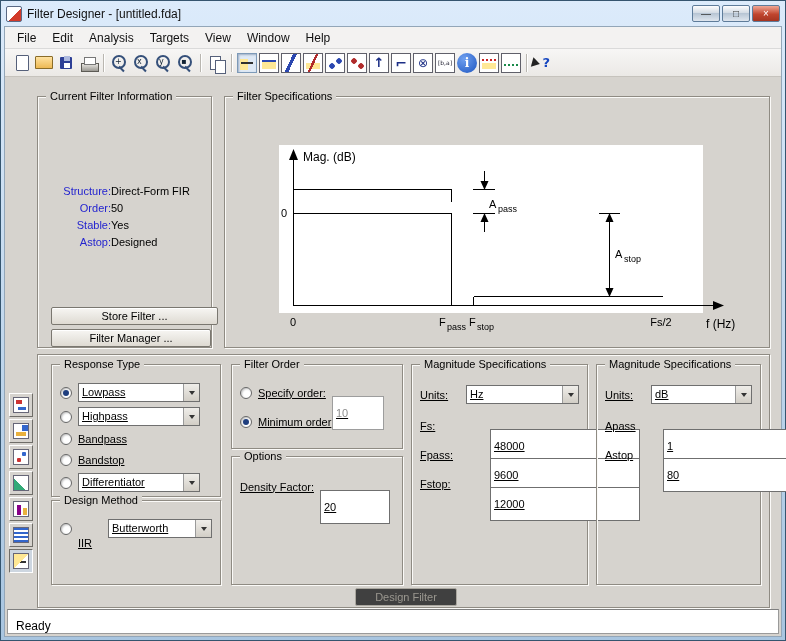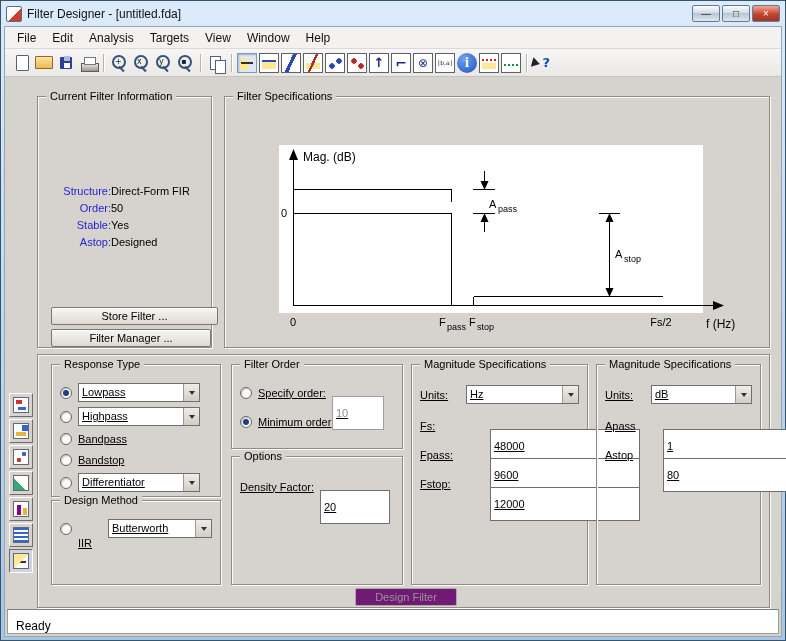--- a/index.html
+++ b/index.html
@@ -119,21 +119,21 @@
     box-shadow:inset 1px 1px 2px rgba(0,0,0,.25);flex:0 0 12px;}
   .radio.sel::after{content:"";position:absolute;left:2px;top:2px;width:6px;height:6px;border-radius:50%;background:var(--radio-dot,#1f3e7e);}
   .combo{display:inline-flex;align-items:stretch;height:19px;background:#fff;border:1px solid #6f6f6f;}
   .combo-text{flex:1;font-size:11px;padding:2px 3px 0;white-space:nowrap;overflow:hidden;color:#000;}
   .combo-btn{flex:0 0 16px;background:linear-gradient(#efede9,#d2cec6);border-left:1px solid #9a9a9a;
     display:flex;align-items:center;justify-content:center;}
   .carr{width:0;height:0;border:3px solid transparent;border-top:4px solid #333;margin-top:4px;}
   .field{height:19px;background:#fff;border:1px solid #6f6f6f;font:11px "Liberation Sans","DejaVu Sans",sans-serif;padding:16px 3px;color:#000;margin-top:40px;}
   .field:disabled{color:#8d8d8d;border-color:#9d9d9d;background:#fff;}
   .design-btn{position:absolute;left:317px;top:233px;width:102px;height:18px;}
-  .btn.disabled{color:#9a978f;background:#701a75;border-color:#aaa79f;box-shadow:none;}
+  .btn.disabled{color:#9a978f;background:#404040;border-color:#aaa79f;box-shadow:none;}
 
   
   .statusbar{position:absolute;left:2px;right:2px;bottom:2px;height:25px;background:#fff;
     border:1px solid #9a9a9a;border-top-color:#7f7f7f;display:flex;align-items:flex-end;padding-left:8px;font-size:12px;color:#000;}
 </style>
 </head>
 <body>
 
 <div class="window">
   <div class="titlebar">

